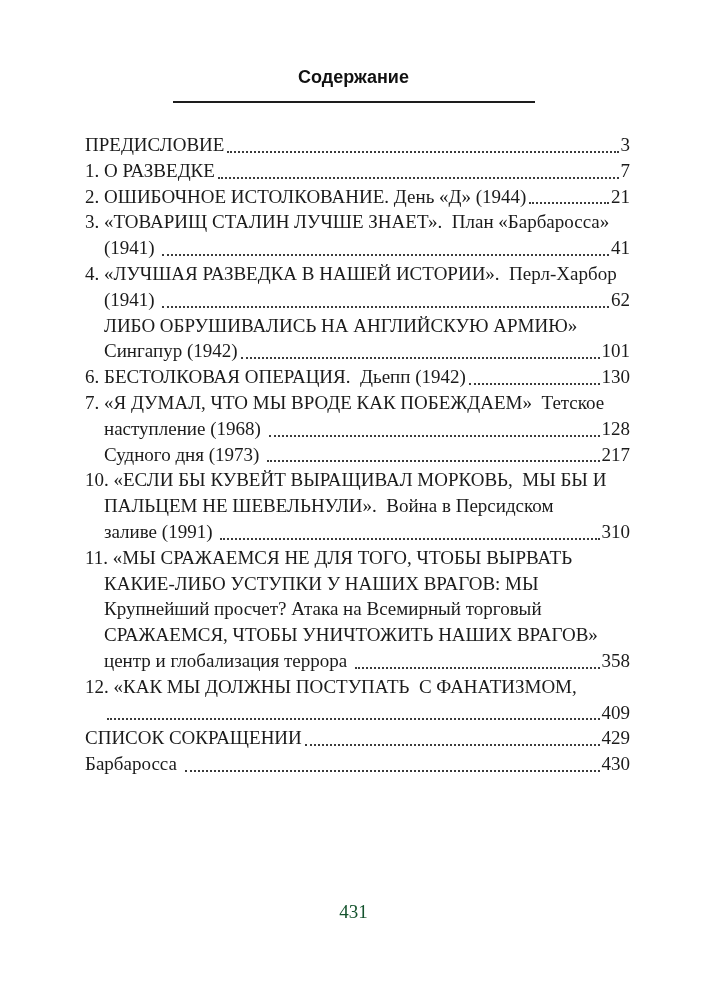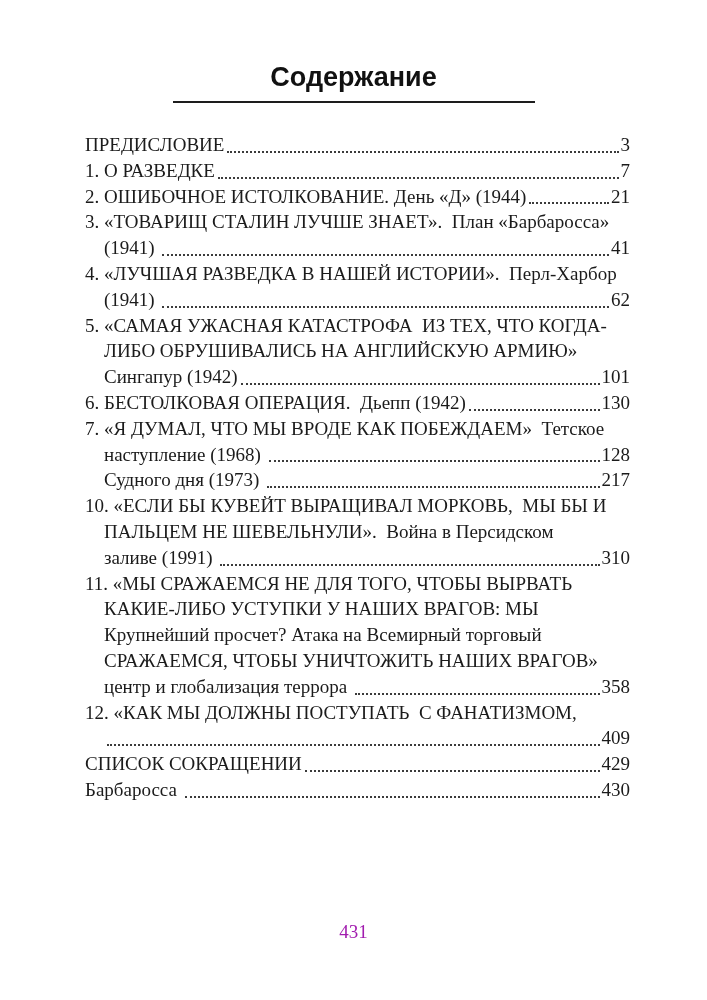--- a/index.html
+++ b/index.html
@@ -9,21 +9,21 @@
     color: #1b1b1b;
     font-family: "Liberation Serif", serif;
     position: relative;
     overflow: hidden;
   }
   .doc-title {
     margin: 62px 0 0 0;
     text-align: center;
     font-family: "Liberation Sans", sans-serif;
     font-weight: 700;
-    font-size: 27px;
+    font-size: 18px;
     line-height: 31px;
     color: #111111;
   }
   .title-rule {
     width: 362px; height: 2px;
     background: #1d1d1d;
     margin: 8px auto 0 auto;
   }
   .toc {
     margin: 29px 77px 0 85px;
@@ -38,25 +38,25 @@
   .leader {
     flex: 1 1 auto;
     min-width: 10px;
     border-bottom: 2px dotted #3b3b3b;
     align-self: flex-end;
     margin: 0 2px 5px 3px;
   }
   .pg { flex: 0 0 auto; white-space: pre; }
   .page-footer {
     position: absolute;
-    top: 921px; left: 0;
+    top: 901px; left: 0;
     width: 100%;
     text-align: center;
     font-size: 19px;
-    color: #a21caf;
+    color: #14532d;
   }
 </style>
 </head>
 <body>
 
 <div class="doc-title">Содержание</div>
 
 <div class="title-rule"></div>
 
 <div class="toc" id="toc-list">
@@ -71,21 +71,20 @@
     </div>
     <div class="entry">
       <div class="line">3. «ТОВАРИЩ СТАЛИН ЛУЧШЕ ЗНАЕТ».  План «Барбаросса»</div>
       <div class="line cont row"><span class="txt">(1941) </span><span class="leader"></span><span class="pg">41</span></div>
     </div>
     <div class="entry">
       <div class="line">4. «ЛУЧШАЯ РАЗВЕДКА В НАШЕЙ ИСТОРИИ».  Перл-Харбор</div>
       <div class="line cont row"><span class="txt">(1941) </span><span class="leader"></span><span class="pg">62</span></div>
     </div>
     <div class="entry">
-      <div class="line">5. «САМАЯ УЖАСНАЯ КАТАСТРОФА  ИЗ ТЕХ, ЧТО КОГДА-</div>
       <div class="line cont">ЛИБО ОБРУШИВАЛИСЬ НА АНГЛИЙСКУЮ АРМИЮ»</div>
       <div class="line cont row"><span class="txt">Сингапур (1942)</span><span class="leader"></span><span class="pg">101</span></div>
     </div>
     <div class="entry">
       <div class="line row"><span class="txt">6. БЕСТОЛКОВАЯ ОПЕРАЦИЯ.  Дьепп (1942)</span><span class="leader"></span><span class="pg">130</span></div>
     </div>
     <div class="entry">
       <div class="line">7. «Я ДУМАЛ, ЧТО МЫ ВРОДЕ КАК ПОБЕЖДАЕМ»  Тетское</div>
       <div class="line cont row"><span class="txt">наступление (1968) </span><span class="leader"></span><span class="pg">128</span></div>
     </div>

